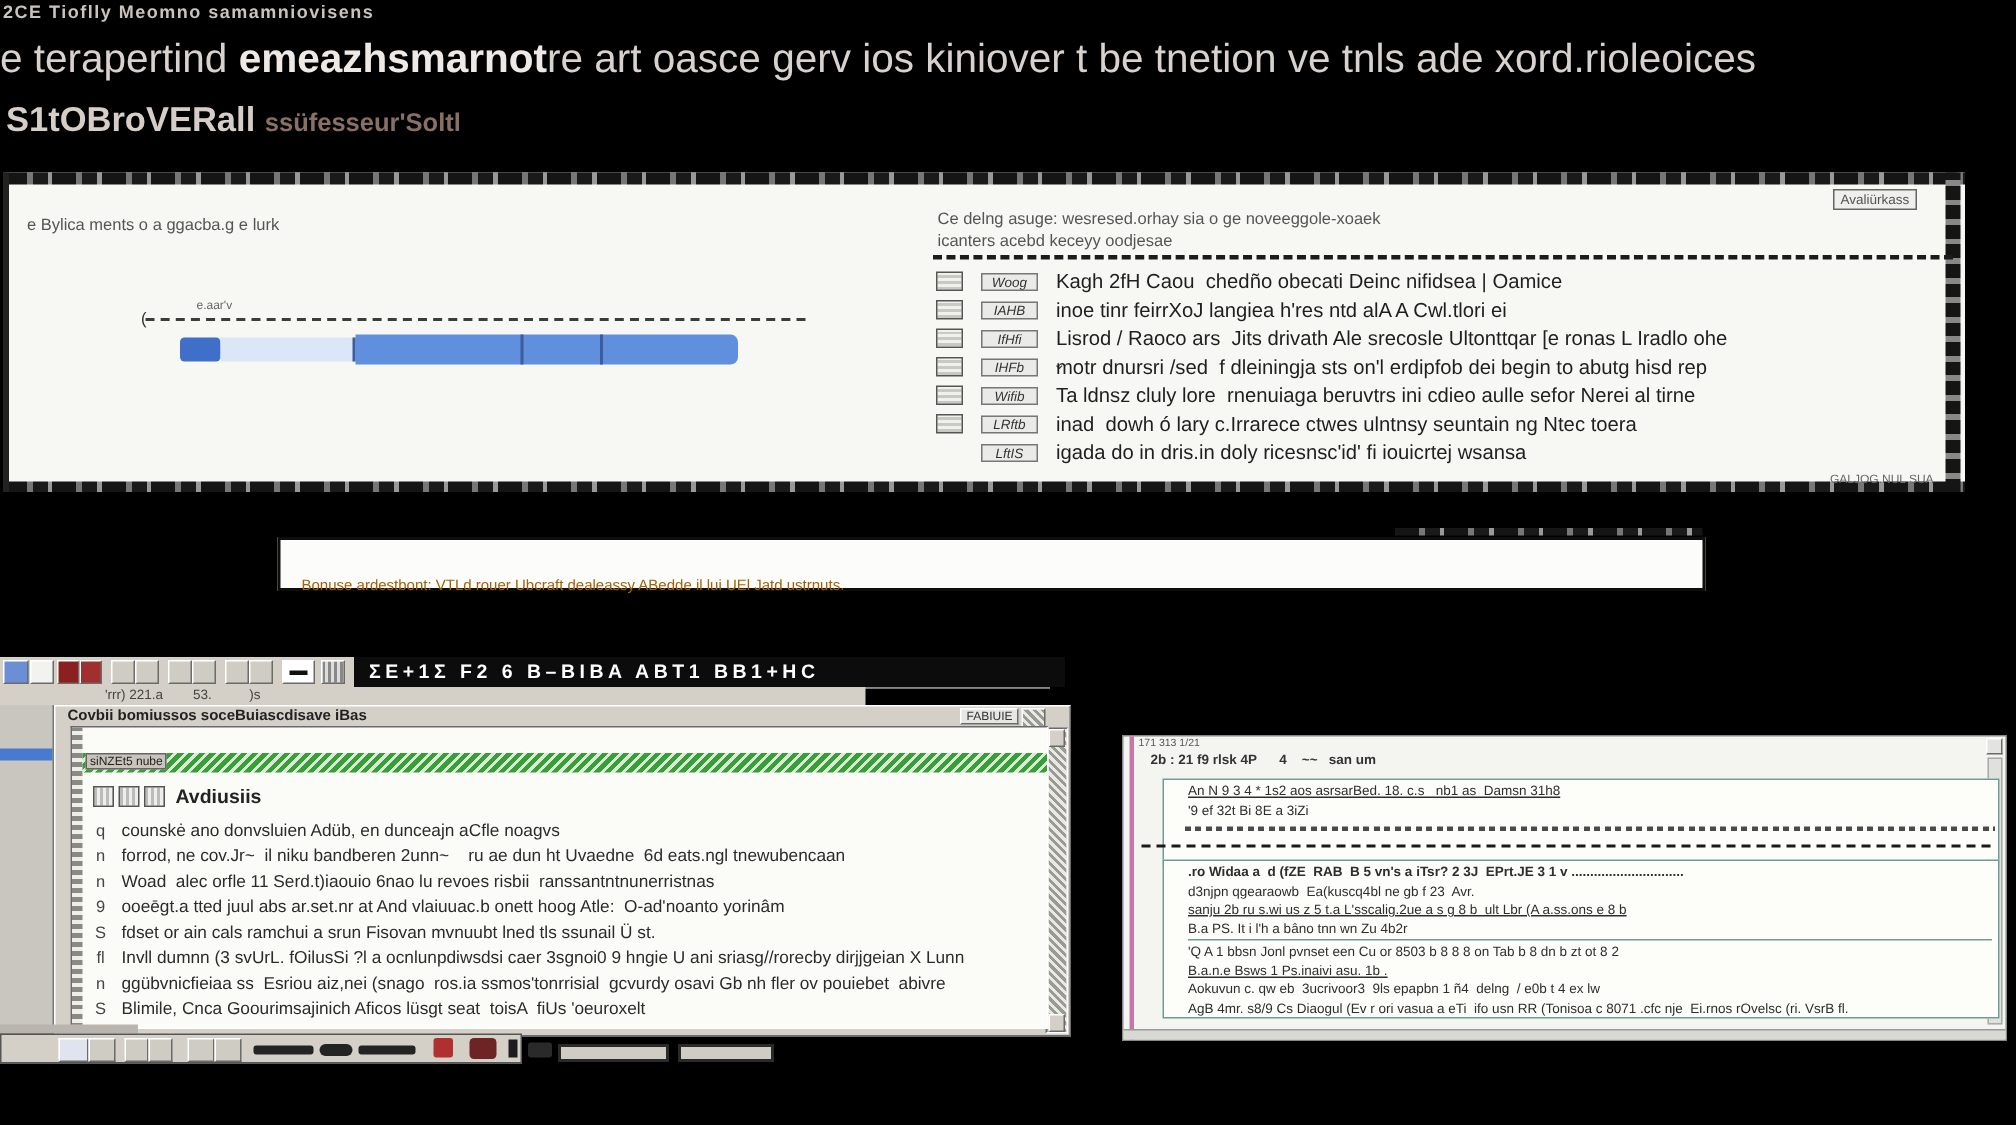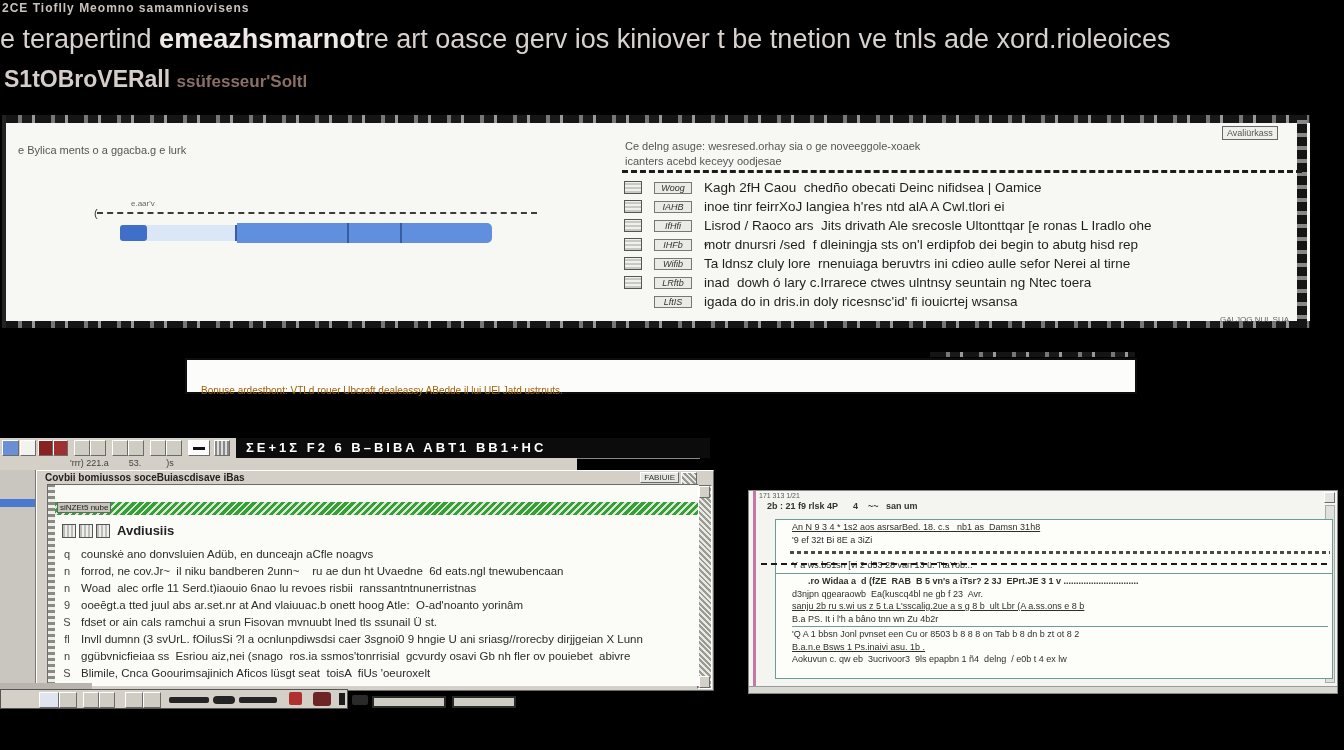--- a/index.html
+++ b/index.html
@@ -245,28 +245,28 @@
   <div class="abs pink" style="left:4px;top:0;width:3px;height:100%;"></div>
   <div class="abs" style="left:10px;top:1px;font-size:7px;color:#555;">171 313 1/21</div>
   <div class="abs bevel" style="right:2px;top:1px;width:9px;height:9px;background:#e3e3df;"></div>
   <div class="abs pre" style="left:18px;top:10px;font-size:9px;font-weight:bold;color:#333;">2b : 21 f9 rlsk 4P      4    ~~   san um</div>
   <div class="abs" style="right:2px;top:14px;width:8px;height:176px;background:#e0e0dc;border:1px solid #aaa;"></div>
 
   <div class="abs logbox" style="left:26px;top:28px;width:544px;height:56px;">
     <div class="logline u pre" style="margin:1px 4px 0;">An N 9 3 4 * 1s2 aos asrsarBed. 18. c.s   nb1 as  Damsn 31h8</div>
     <div class="logline pre" style="margin:0 4px;">'9 ef 32t Bi 8E a 3iZi</div>
     <div class="squiggle" style="margin:5px 2px;"></div>
-    <div class="logline pre" style="margin:0 4px;">Y a ws.b51sn [vi 2 d53 28 van 13 ü. TtaYob...</div>
   </div>
 
   <div class="abs dotline" style="left:12px;top:72px;width:566px;"></div>
 
   <div class="abs logbox" style="left:26px;top:82px;width:544px;height:104px;">
-    <div class="logline pre" style="margin:1px 20px 0;font-weight:bold;">.ro Widaa a  d (fZE  RAB  B 5 vn's a iTsr? 2 3J  EPrt.JE 3 1 v ..............................</div>
+    <div class="logline pre" style="margin:1px 4px 0;font-weight:bold;">.ro Widaa a  d (fZE  RAB  B 5 vn's a iTsr? 2 3J  EPrt.JE 3 1 v ..............................</div>
     <div class="logline pre" style="margin:0 4px;">d3njpn qgearaowb  Ea(kuscq4bl ne gb f 23  Avr.</div>
     <div class="logline u pre" style="margin:0 4px;">sanju 2b ru s.wi us z 5 t.a L'sscalig.2ue a s g 8 b  ult Lbr (A a.ss.ons e 8 b</div>
     <div class="logline pre" style="margin:0 4px;border-bottom:1px solid #6d9b97;padding-bottom:1px;">B.a PS. It i l'h a bâno tnn wn Zu 4b2r</div>
     <div class="logline pre" style="margin:1px 4px 0;">'Q A 1 bbsn Jonl pvnset een Cu or 8503 b 8 8 8 on Tab b 8 dn b zt ot 8 2</div>
     <div class="logline u pre" style="margin:0 4px;">B.a.n.e Bsws 1 Ps.inaivi asu. 1b .</div>
     <div class="logline pre" style="margin:0 4px;">Aokuvun c. qw eb  3ucrivoor3  9ls epapbn 1 ñ4  delng  / e0b t 4 ex lw</div>
+    <div class="logline pre" style="margin:0 4px;">AgB 4mr. s8/9 Cs Diaogul (Ev r ori vasua a eTi  ifo usn RR (Tonisoa c 8071 .cfc nje  Ei.rnos rOvelsc (ri. VsrB fl.</div>
   </div>
   <div class="abs" style="left:0;bottom:0;width:100%;height:6px;background:#d9d9d4;border-top:1px solid #999;"></div>
 </div>
 
 </body></html>

